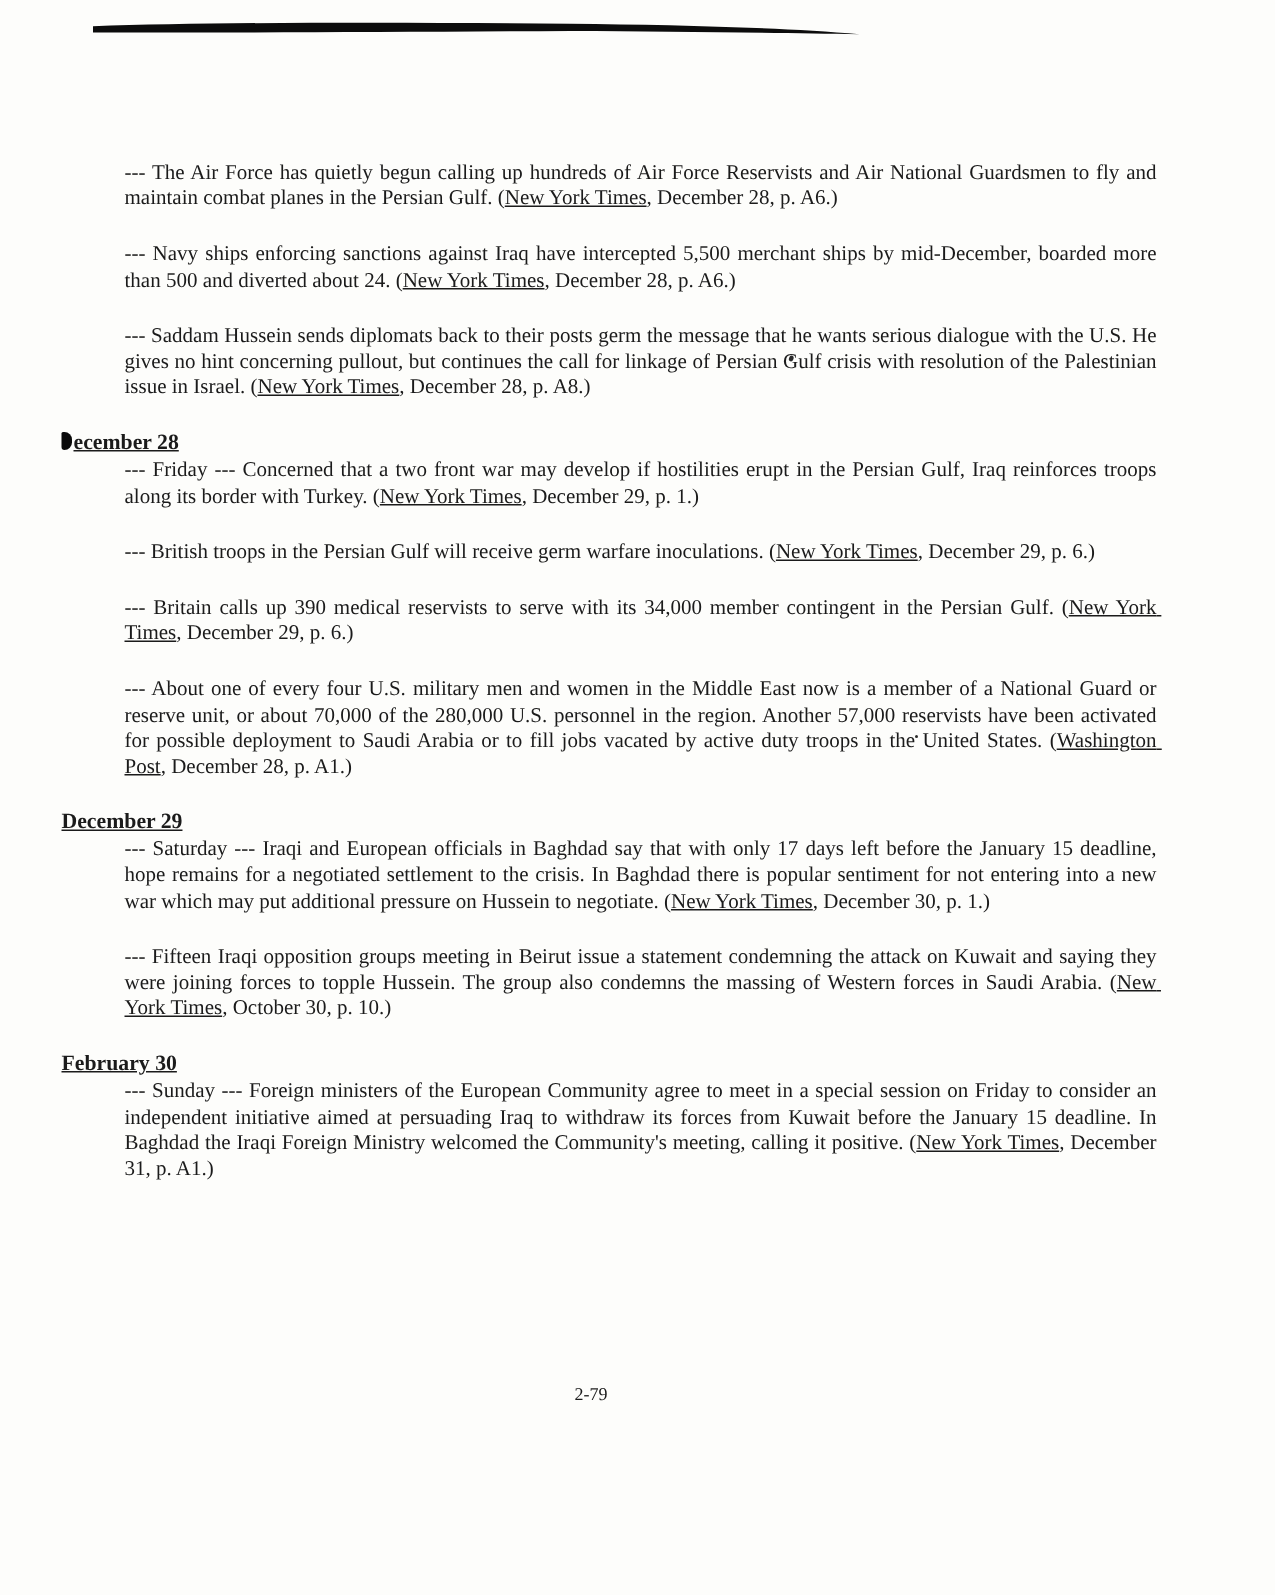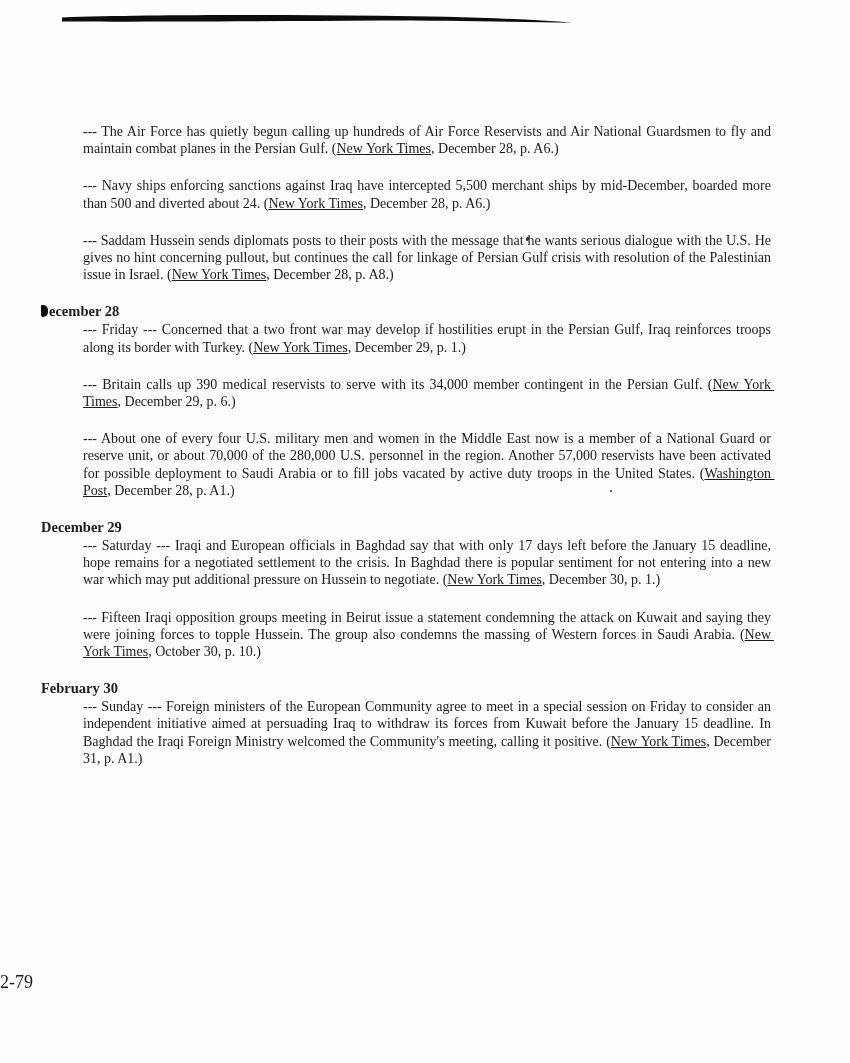--- a/index.html
+++ b/index.html
@@ -7,51 +7,52 @@
     width:850px;height:1063px;
     background:#fdfdfb;
     color:#1b1b1b;
     font-family:"Liberation Serif", serif;
     position:relative;
     overflow:hidden;
   }
   .scan-line-svg{position:absolute;left:0;top:0;}
   .content{
     position:absolute;
-    left:83px;top:123px;
+    left:83px;top:107px;
     width:688px;
   }
   .para{
     margin:0 0 20px 0;
     font-size:14px;
     line-height:17.2px;
     text-align:justify;
     white-space:pre-wrap;
   }
   .para:last-child{margin-bottom:0;}
   .date-heading{
     margin:0 0 1px -42px;
     font-size:14.5px;
     font-weight:bold;
     line-height:17px;
+    text-decoration:underline;
   }
   .src{text-decoration:underline;}
   .blob{
     display:inline-block;
     width:7px;height:12px;
     background:#0a0a0a;
     border-radius:1px 5px 5px 2px;
     margin-right:1px;
     transform:translateY(1px);
   }
   .footer{
     position:absolute;
-    top:972px;left:0;width:788px;
-    text-align:left;
-    font-size:18px;
+    top:922px;left:0;width:788px;
+    text-align:center;
+    font-size:12px;
   }
   .speck{
     position:absolute;
     background:#2a2a2a;
     border-radius:50%;
   }
   .speck-1{left:526px;top:237px;width:3px;height:4px;transform:rotate(20deg);}
   .speck-2{left:610px;top:490px;width:2px;height:2px;}
 </style>
 </head>
@@ -67,26 +68,27 @@
 
 <div class="speck speck-1"></div>
 <div class="speck speck-2"></div>
 
 <div class="content">
 
   <p class="para"><span>--- The Air Force has quietly begun calling up hundreds of Air Force Reservists and Air National Guardsmen to fly and maintain combat planes in the Persian Gulf. (</span><span class="src">New York Times</span><span>, December 28, p. A6.)</span></p>
 
   <p class="para"><span>--- Navy ships enforcing sanctions against Iraq have intercepted 5,500 merchant ships by mid-December, boarded more than 500 and diverted about 24. (</span><span class="src">New York Times</span><span>, December 28, p. A6.)</span></p>
 
-  <p class="para"><span>--- Saddam Hussein sends diplomats posts to their posts with the message that he wants serious dialogue with the U.S. He gives no hint concerning pullout, but continues the call for linkage of Persian Gulf crisis with resolution of the Palestinian issue in Israel. (</span><span class="src">New York Times</span><span>, December 28, p. A8.)</span></p>
+  <p class="para"><span>--- Saddam Hussein sends diplomats back to their posts germ the message that he wants serious dialogue with the U.S. He gives no hint concerning pullout, but continues the call for linkage of Persian Gulf crisis with resolution of the Palestinian issue in Israel. (</span><span class="src">New York Times</span><span>, December 28, p. A8.)</span></p>
 
   <h2 class="date-heading"><span class="blob"></span><span>ecember 28</span></h2>
 
   <p class="para"><span>--- Friday --- Concerned that a two front war may develop if hostilities erupt in the Persian Gulf, Iraq reinforces troops along its border with Turkey. (</span><span class="src">New York Times</span><span>, December 29, p. 1.)</span></p>
 
+  <p class="para"><span>--- British troops in the Persian Gulf will receive germ warfare inoculations. (</span><span class="src">New York Times</span><span>, December 29, p. 6.)</span></p>
 
   <p class="para"><span>--- Britain calls up 390 medical reservists to serve with its 34,000 member contingent in the Persian Gulf. (</span><span class="src">New York Times</span><span>, December 29, p. 6.)</span></p>
 
   <p class="para"><span>--- About one of every four U.S. military men and women in the Middle East now is a member of a National Guard or reserve unit, or about 70,000 of the 280,000 U.S. personnel in the region. Another 57,000 reservists have been activated for possible deployment to Saudi Arabia or to fill jobs vacated by active duty troops in the United States. (</span><span class="src">Washington Post</span><span>, December 28, p. A1.)</span></p>
 
 
   <h2 class="date-heading"><span>December 29</span></h2>
 
   <p class="para"><span>--- Saturday --- Iraqi and European officials in Baghdad say that with only 17 days left before the January 15 deadline, hope remains for a negotiated settlement to the crisis. In Baghdad there is popular sentiment for not entering into a new war which may put additional pressure on Hussein to negotiate. (</span><span class="src">New York Times</span><span>, December 30, p. 1.)</span></p>
 

